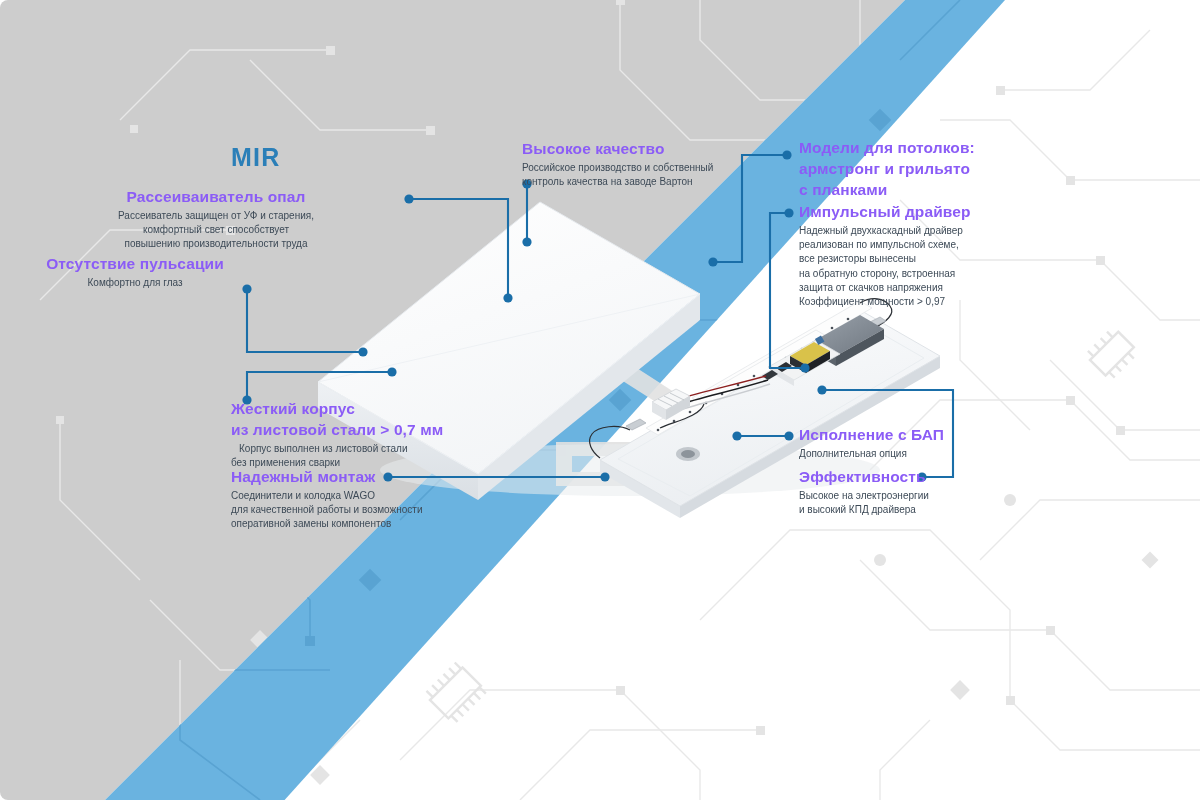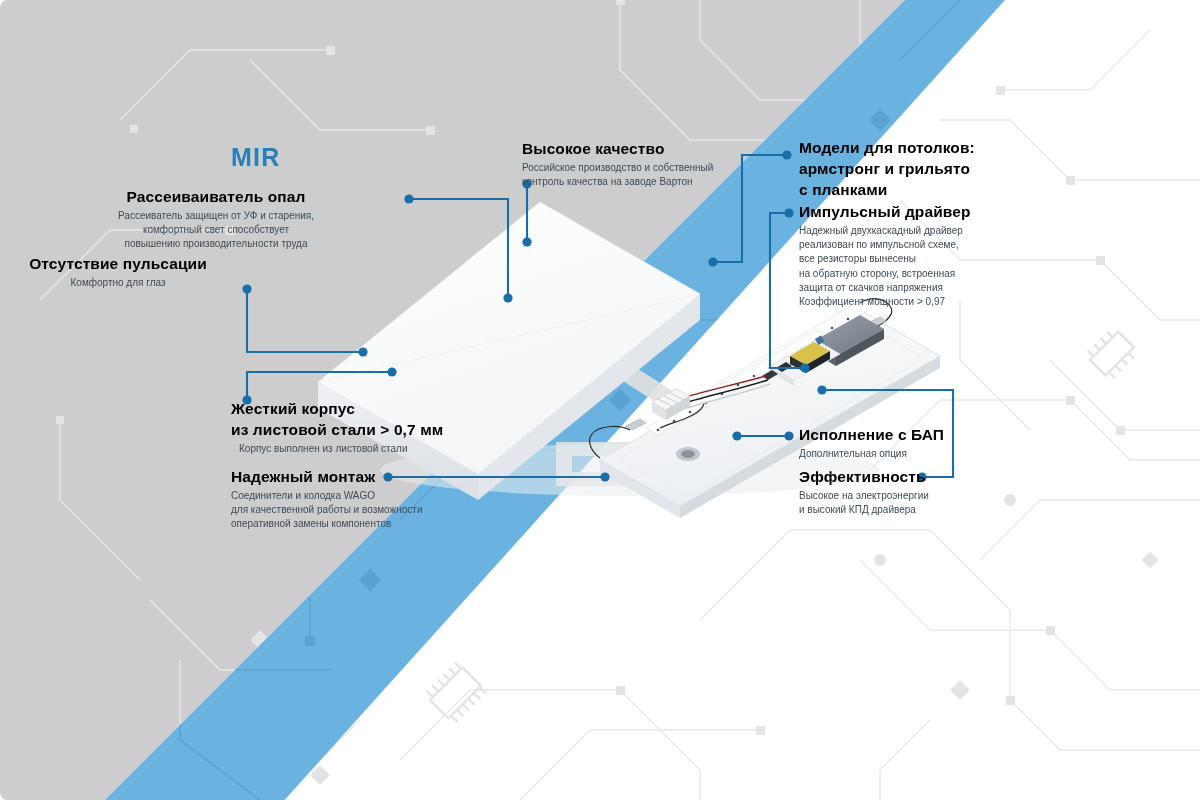--- a/index.html
+++ b/index.html
@@ -19,21 +19,21 @@
     clip-path:polygon(905px 0, 1005px 0, 100px 1005px, 0 1005px, 0 905px);
   }
   #circuit{opacity:1;}
   #watermark{position:absolute;left:520px;top:350px;width:190px;height:140px;opacity:.9;}
 
   
   #product{position:absolute;left:300px;top:170px;width:640px;height:350px;}
 
   
   #callouts{position:absolute;inset:0;}
-  .ttl{font-weight:bold;color:#000000;letter-spacing:.1px;}
+  .ttl{font-weight:bold;color:#8b5cf6;letter-spacing:.1px;}
   .sub{color:#3d4a57;}
   .blk{position:absolute;}
   .blk .ttl{font-size:15.5px;line-height:18px;margin:0 0 3px 0;white-space:nowrap;}
   .blk .sub{font-size:10px;line-height:14.2px;white-space:nowrap;}
   .blk.l{text-align:center;}
   .blk.l .ttl,.blk.l .sub{}
   #logo{position:absolute;left:231px;top:143px;font-size:25px;font-weight:bold;
         color:#2b7fb8;letter-spacing:1.2px;line-height:28px;}
 </style>
 </head>
@@ -320,29 +320,30 @@
 
   <div id="logo">MIR</div>
 
   <div class="blk l" style="left:31px;top:188px;width:370px;">
     <div class="ttl">Рассеиваиватель опал</div>
     <div class="sub">Рассеиватель защищен от УФ и старения,</div>
     <div class="sub">комфортный свет способствует</div>
     <div class="sub">повышению производительности труда</div>
   </div>
 
-  <div class="blk l" style="left:14px;top:255px;width:208px;">
+  <div class="blk l" style="left:31px;top:255px;width:208px;">
     <div class="ttl">Отсутствие пульсации</div>
     <div class="sub">Комфортно для глаз</div>
   </div>
 
   <div class="blk" style="left:231px;top:400px;width:330px;">
     <div class="ttl">Жесткий корпус</div>
     <div class="ttl">из листовой стали &gt; 0,7 мм</div>
     <div class="sub" style="margin-top:3px;padding-left:8px;">Корпус выполнен из листовой стали</div>
+    <div class="sub">без применения сварки</div>
   </div>
 
   <div class="blk" style="left:231px;top:468px;width:330px;">
     <div class="ttl">Надежный монтаж</div>
     <div class="sub">Соединители и колодка WAGO</div>
     <div class="sub">для качественной работы и возможности</div>
     <div class="sub">оперативной замены компонентов</div>
   </div>
 
   <div class="blk" style="left:522px;top:140px;width:300px;">

